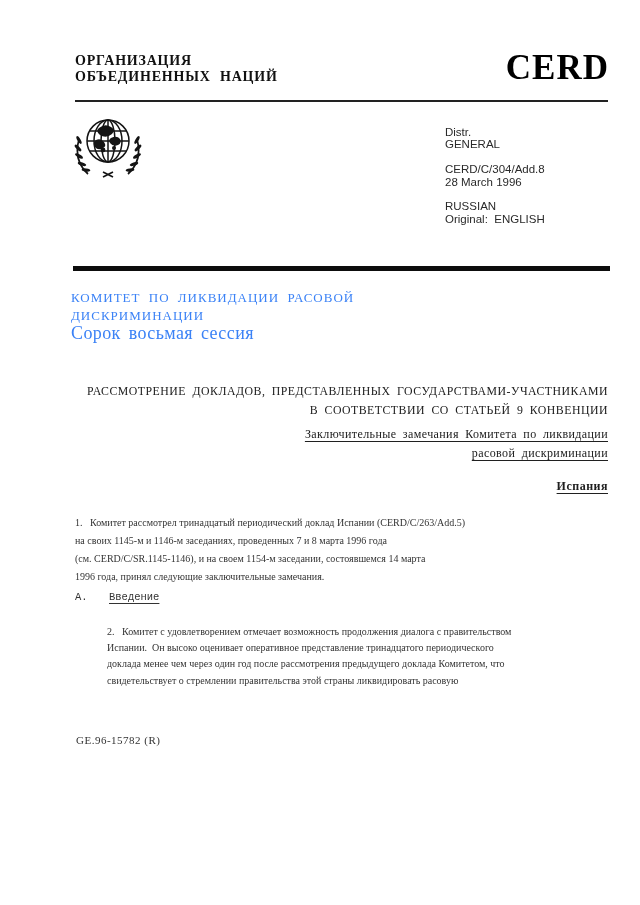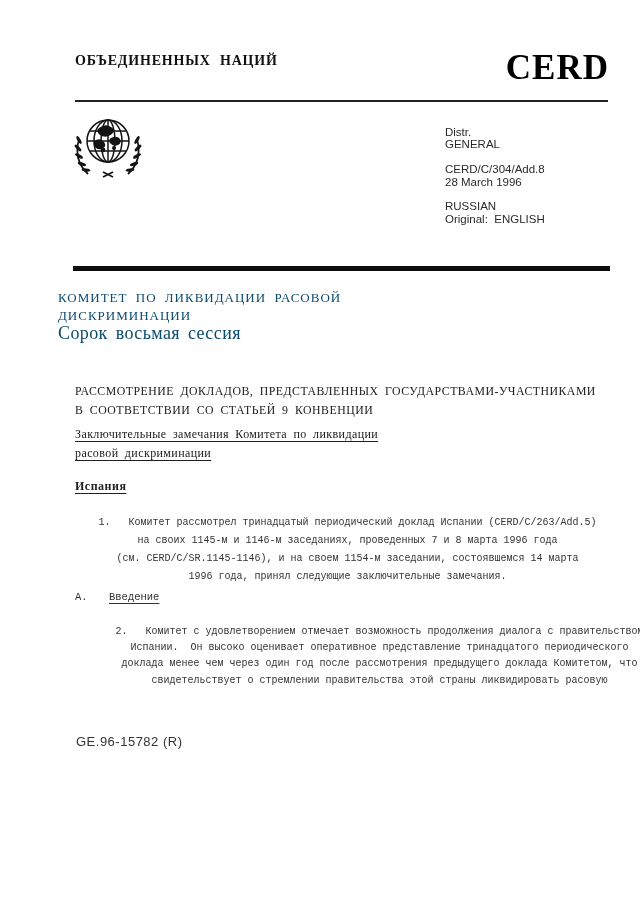--- a/index.html
+++ b/index.html
@@ -28,57 +28,58 @@
   }
   .conv-line:first-child::first-letter { font-size:20px; }
   .distr {
     position:absolute; left:445px; top:126px;
     font-family:Liberation Sans, sans-serif;
     font-size:11.5px; line-height:12.4px; white-space:pre; color:#2a2a2a;
   }
   .rule-thick { position:absolute; left:73px; top:266px; width:537px; height:4.5px; background:#0d0d0d; }
   
   .committee {
-    position:absolute; left:58px; top:289px;
-    font-size:13px; line-height:17.5px; letter-spacing:1px; word-spacing:4px; color:#0c4a6e;
+    position:absolute; left:71px; top:289px;
+    font-size:13px; line-height:17.5px; letter-spacing:1px; word-spacing:4px; color:#3b82f6;
   }
   .session { font-size:18px; letter-spacing:0.4px; word-spacing:3px; margin-top:1px; }
-  .centered { position:absolute; left:75px; width:533px; text-align:left; color:#202020; }
+  .centered { position:absolute; left:75px; width:533px; text-align:right; color:#202020; }
   .h1 { top:382px; font-size:11.8px; line-height:18.5px; letter-spacing:0.5px; word-spacing:3px; }
   .h2 { top:425px; font-size:12px; line-height:19px; letter-spacing:0.4px; word-spacing:3px; }
   .country { top:479px; font-size:12px; letter-spacing:0.5px;font-weight:bold; }
   .ul {
     text-decoration:underline; text-decoration-thickness:1px;
     text-underline-offset:3px; text-decoration-skip-ink:none;
   }
   
   .body-text {
     position:absolute; left:75px; width:545px;
-    font-family:Liberation Mono, monospace;
-    font-size:10px; white-space:pre-wrap; color:#333;text-align:center;
+    font-family:Liberation Serif, serif;
+    font-size:10px; white-space:pre-wrap; color:#333;
   }
   .para1 { top:514px; line-height:18px; }
   .para2 { top:624px; line-height:16.2px;margin-left:32px; }
   .section-a {
     position:absolute; left:75px; top:591px;
     font-family:"Liberation Mono", monospace; font-size:10.5px; color:#333;
   }
   .section-a .lbl { display:inline-block; width:34px; }
   .footer {
     position:absolute; left:76px; top:734px;
-    font-family:Liberation Sans, sans-serif; font-size:13px;
+    font-family:Liberation Serif, serif; font-size:11px;
     letter-spacing:0.5px; color:#333;
   }
 </style>
 </head>
 <body>
 
 <div class="page">
 
   <div class="org">
+    <div>ОРГАНИЗАЦИЯ</div>
     <div>ОБЪЕДИНЕННЫХ НАЦИЙ</div>
   </div>
 
   <div class="cerd">CERD</div>
 
   <div class="rule-thin"></div>
 
   <div class="emblem">
     <svg width="70" height="66" viewBox="0 0 70 66">
       <g stroke="#141414" fill="none" stroke-width="1.5">

